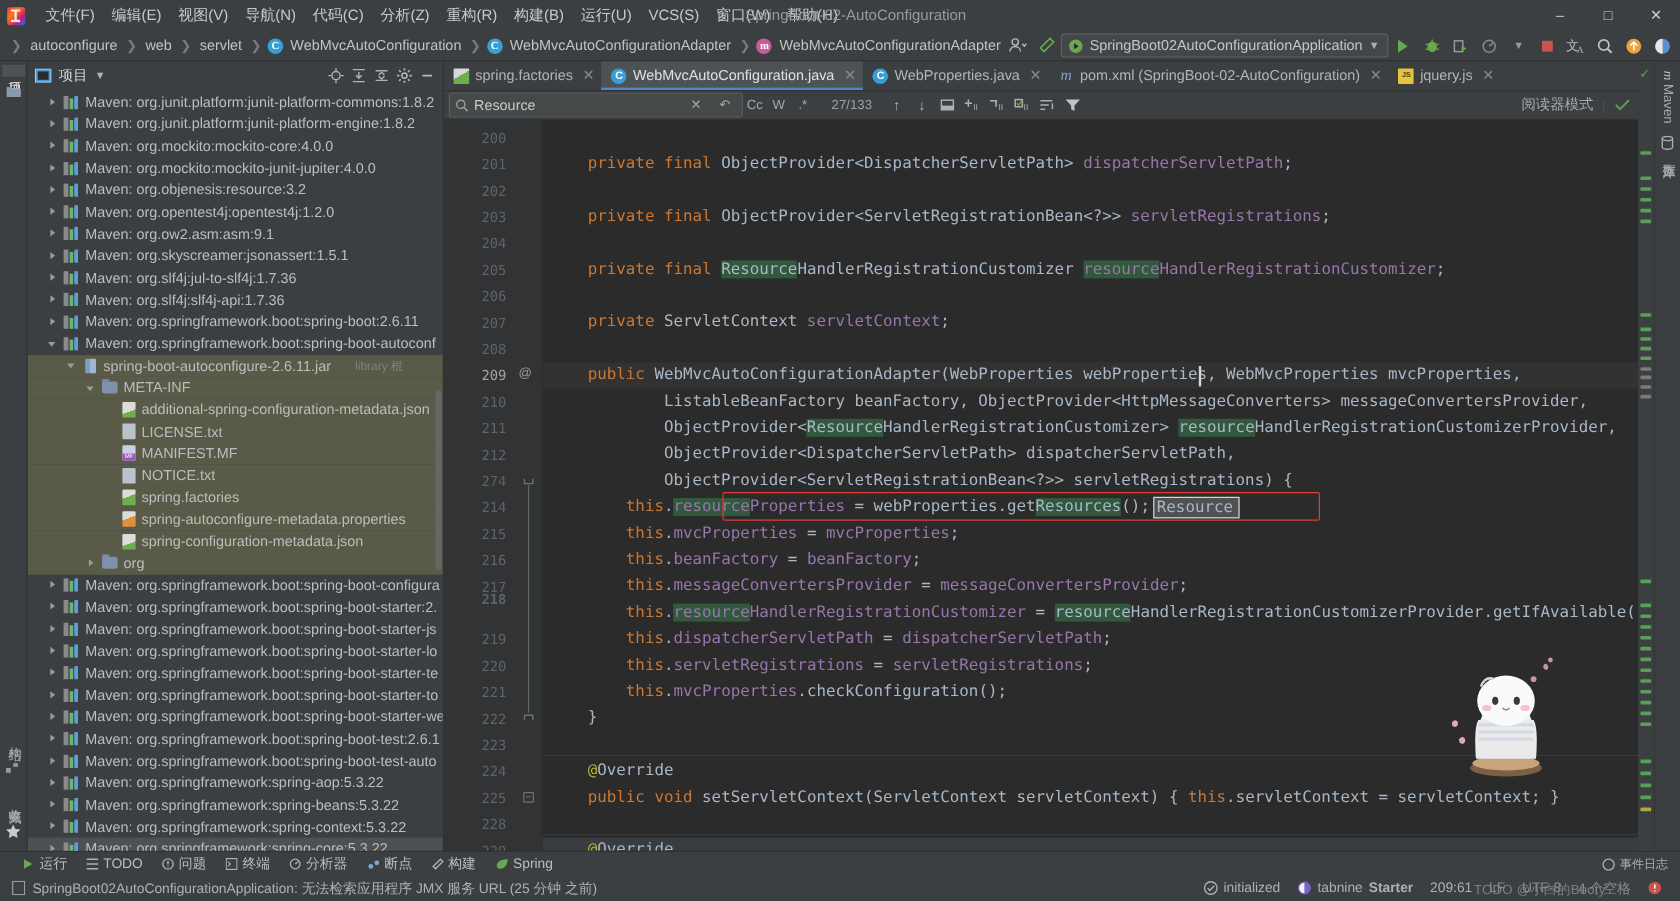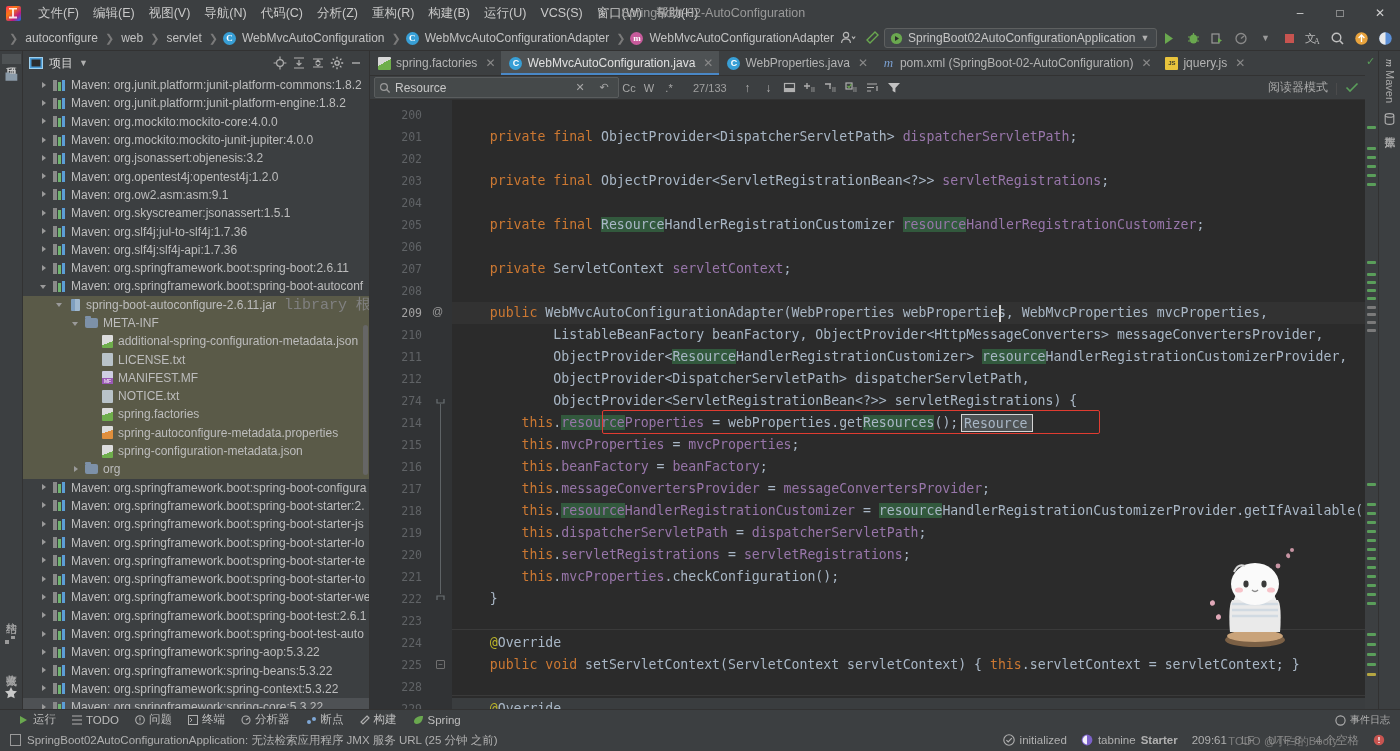--- a/index.html
+++ b/index.html
@@ -135,21 +135,21 @@
   .ic-file{
     width:11px;height:13px;margin-left:2px;margin-right:5px;flex:0 0 11px;
     background:#c9c9c9; border-radius:1px; position:relative;
   }
   .ic-file.json{ background:linear-gradient(160deg,#dcdcdc 60%,#6fae4c 60%); }
   .ic-file.txt{ background:#b9c3c9; }
   .ic-file.mf{ background:#cfcfe3; }
   .ic-file.mf:after{content:"MF";position:absolute;bottom:0;left:0;right:0;font-size:5px;text-align:center;background:#9b59b6;color:#fff;}
   .ic-file.fac{ background:linear-gradient(160deg,#dcdcdc 45%,#6fae4c 45%); }
   .ic-file.prop{ background:linear-gradient(160deg,#dcdcdc 45%,#e08f3c 45%); }
-  .lbl-dim { color:#808080; margin-left:8px; font-size:15px;font-family:Liberation Mono, monospace; }
+  .lbl-dim { color:#808080; margin-left:20px; font-size:10px; }
   .tree-scroll{
     position:absolute; right:1px; top:250px; width:5px; height:150px;
     background:#666; border-radius:3px;
   }
 
   
   .editor { flex:1; display:flex; flex-direction:column; min-width:0; background:#2b2b2b; }
   .tabs {
     height:25px; background:#3c3f41; display:flex; align-items:stretch; flex:0 0 25px;
     border-bottom:1px solid #323232; overflow:hidden;
@@ -492,21 +492,21 @@
           <div class="row">
             <span style="width:16px;flex:0 0 16px"></span>
             <span class="arrow r"></span>
             <span class="mi ic-maven"></span>
             <span>Maven: org.mockito:mockito-junit-jupiter:4.0.0</span>
           </div>
           <div class="row">
             <span style="width:16px;flex:0 0 16px"></span>
             <span class="arrow r"></span>
             <span class="mi ic-maven"></span>
-            <span>Maven: org.jsonassert:objenesis:3.2</span>
+            <span>Maven: org.objenesis:resource:3.2</span>
           </div>
           <div class="row">
             <span style="width:16px;flex:0 0 16px"></span>
             <span class="arrow r"></span>
             <span class="mi ic-maven"></span>
             <span>Maven: org.opentest4j:opentest4j:1.2.0</span>
           </div>
           <div class="row">
             <span style="width:16px;flex:0 0 16px"></span>
             <span class="arrow r"></span>
@@ -795,21 +795,21 @@
             <div class="ln" style="top: 180px;">208</div>
             <div class="ln cur" style="top: 202px;">209</div>
             <div class="ln" style="top: 224px;">210</div>
             <div class="ln" style="top: 246px;">211</div>
             <div class="ln" style="top: 268px;">212</div>
             <div class="ln" style="top: 290px;">274</div>
             <div class="ln" style="top: 312px;">214</div>
             <div class="ln" style="top: 334px;">215</div>
             <div class="ln" style="top: 356px;">216</div>
             <div class="ln" style="top: 378px;">217</div>
-            <div class="ln" style="top: 400px;">218</div>
+            <div class="ln" style="top: 388px; font-weight: bold;">218</div>
             <div class="ln" style="top: 422px;">219</div>
             <div class="ln" style="top: 444px;">220</div>
             <div class="ln" style="top: 466px;">221</div>
             <div class="ln" style="top: 488px;">222</div>
             <div class="ln" style="top: 510px;">223</div>
             <div class="ln" style="top: 532px;">224</div>
             <div class="ln" style="top: 554px;">225</div>
             <div class="ln" style="top: 576px;">228</div>
             <div class="ln" style="top: 598px;">229</div>
           </div>

